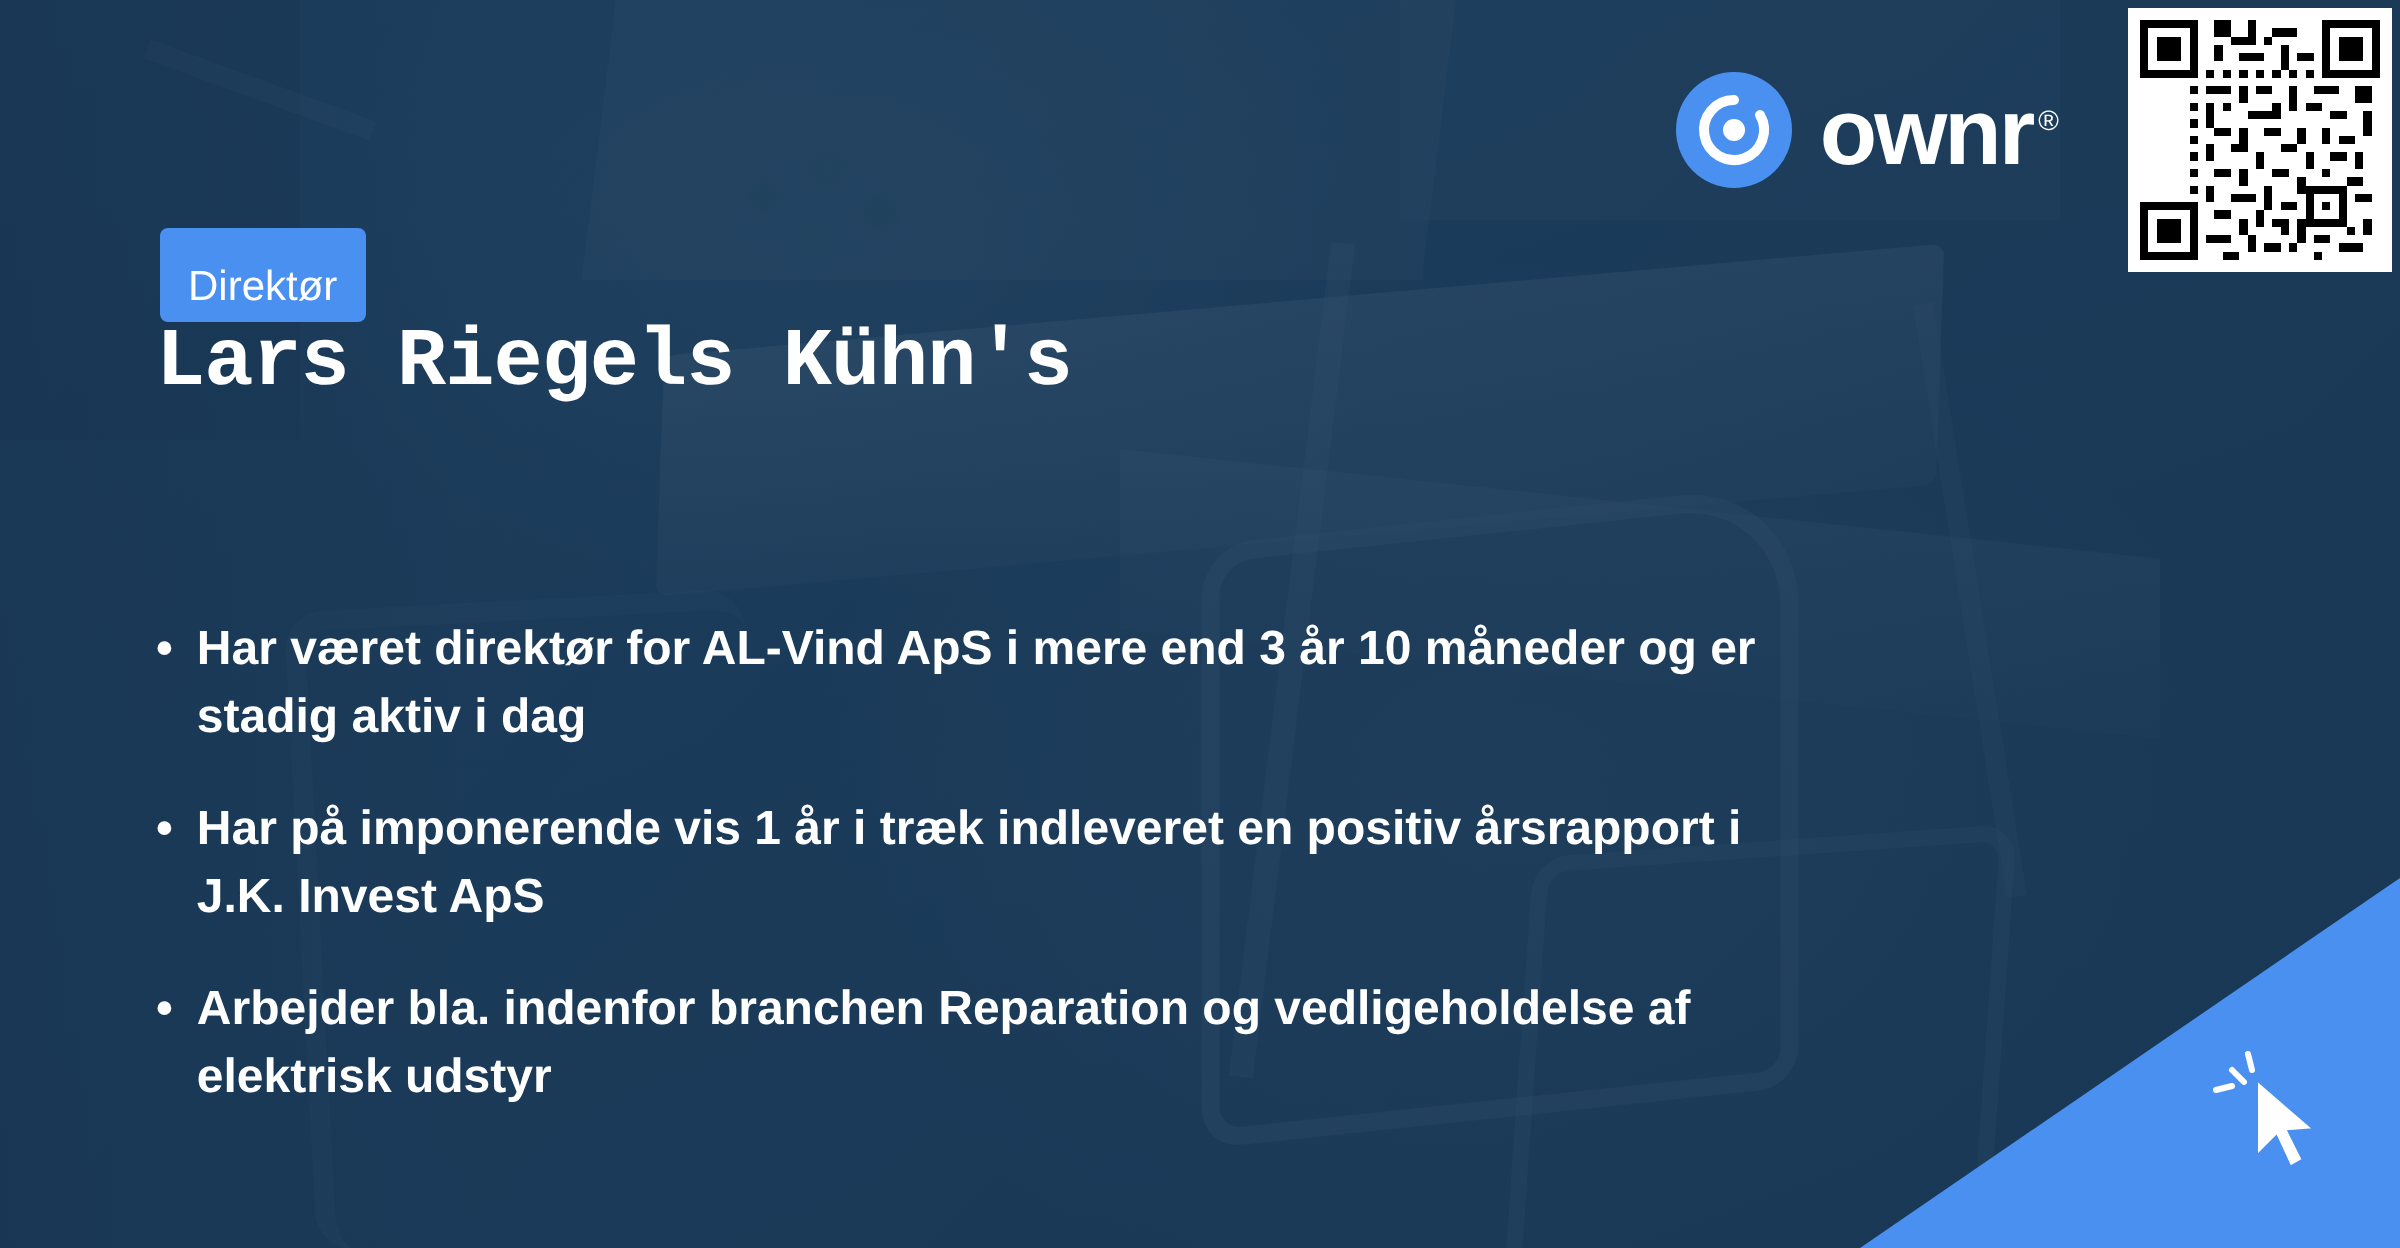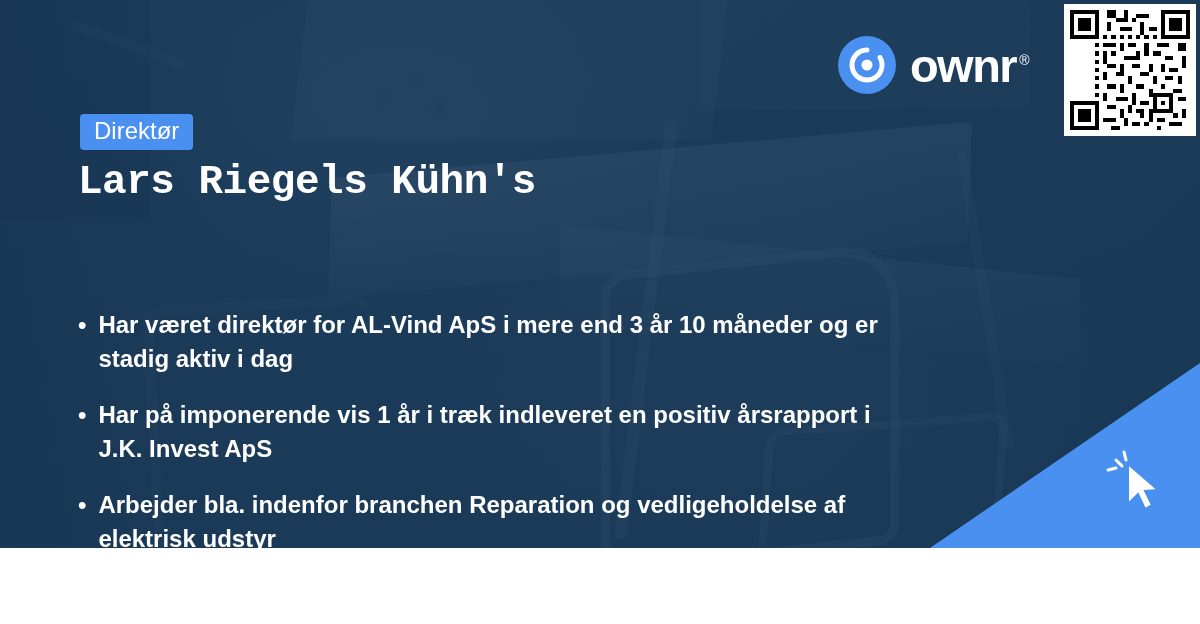--- a/index.html
+++ b/index.html
@@ -5,21 +5,21 @@
   * { box-sizing: border-box; margin: 0; padding: 0; }
   html, body {
     width: 1200px;
     height: 624px;
     overflow: hidden;
     font-family: "Liberation Sans", sans-serif;
   }
   .card {
     position: relative;
     width: 1200px;
-    height: 548px;
+    height: 624px;
     background: #1b3a57;
     overflow: hidden;
   }
   
   .bg {
     position: absolute;
     inset: 0;
     background:
       radial-gradient(ellipse 420px 260px at 430px 120px, rgba(120,150,170,0.35), rgba(120,150,170,0) 70%),
       radial-gradient(ellipse 500px 380px at 760px 400px, rgba(150,175,195,0.30), rgba(150,175,195,0) 72%),
@@ -127,22 +127,22 @@
     vertical-align: super;
     font-weight: normal;
     margin-left: 3px;
   }
   
   .badge {
     position: absolute;
     left: 80px; top: 114px;
     background: #4a90f0;
     color: #ffffff;
-    font-size: 24px;
-    padding: 5px 14px 7px;
+    font-size: 21px;
+    padding: 19px 14px 7px;
     border-radius: 4px;
     line-height: 1;
   }
   .headline {
     position: absolute;
     left: 78px; top: 155px;
     color: #ffffff;
     font-size: 41px;
     font-weight: bold;
     letter-spacing: -0.5px;

